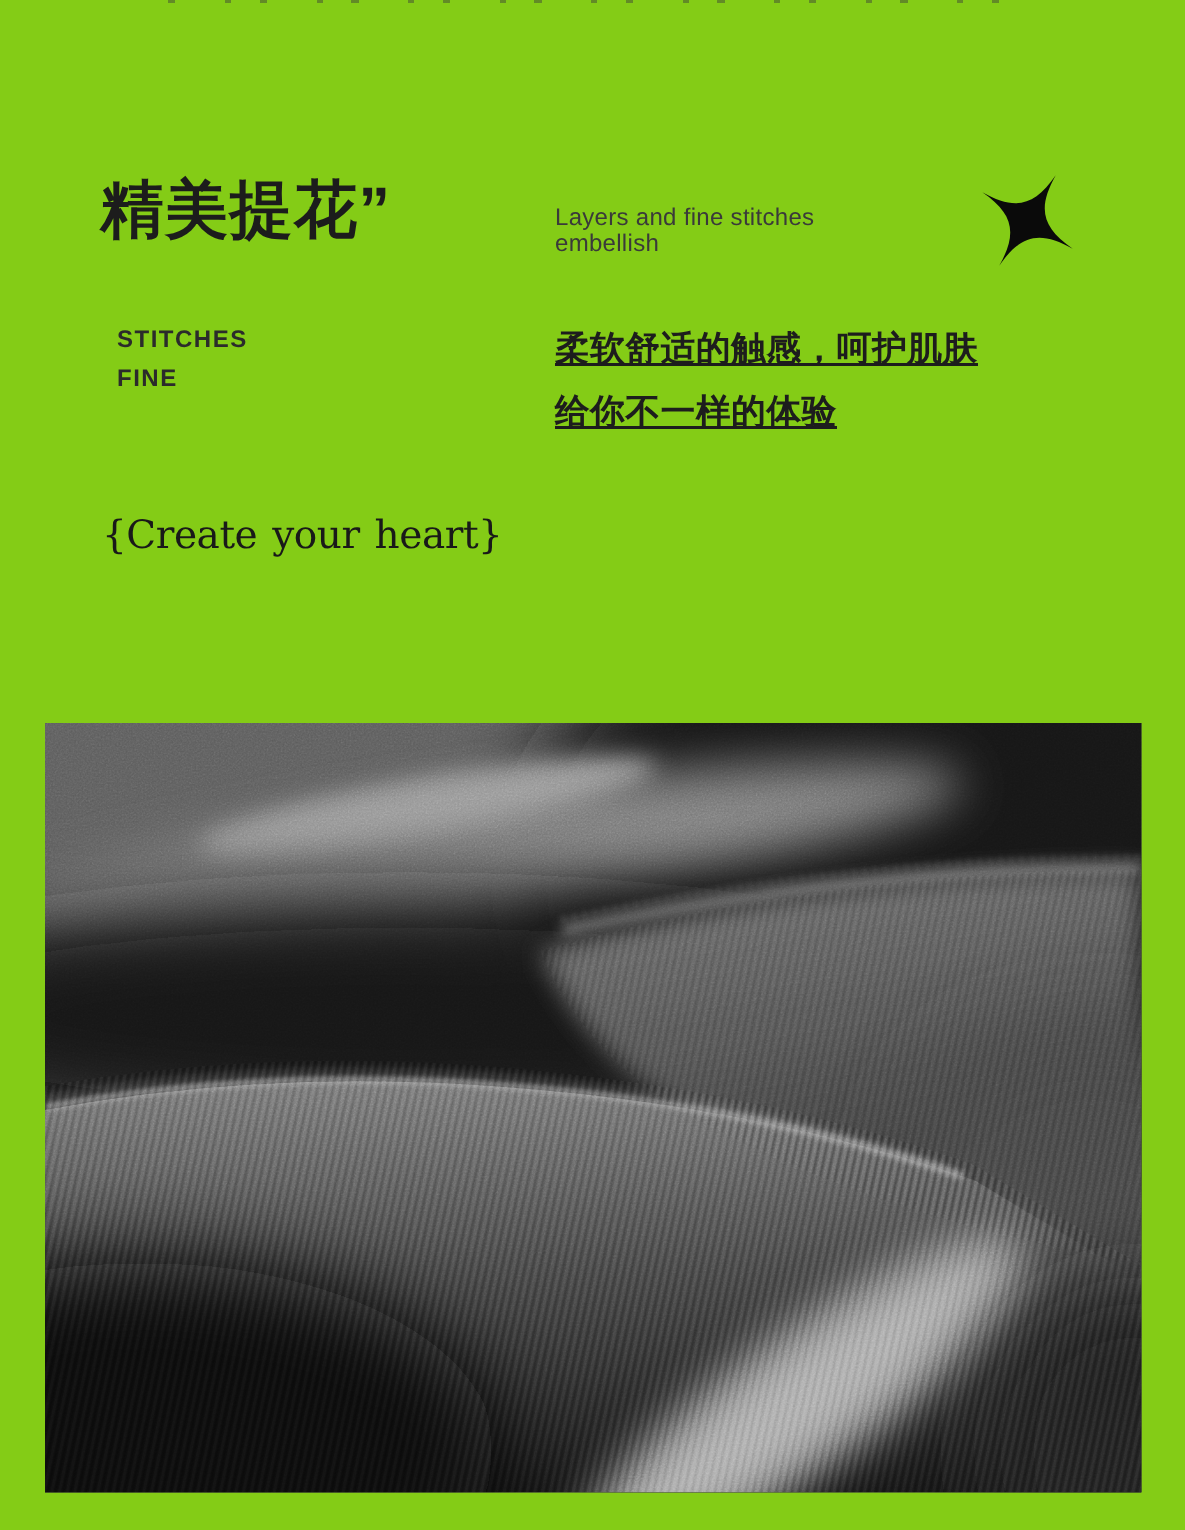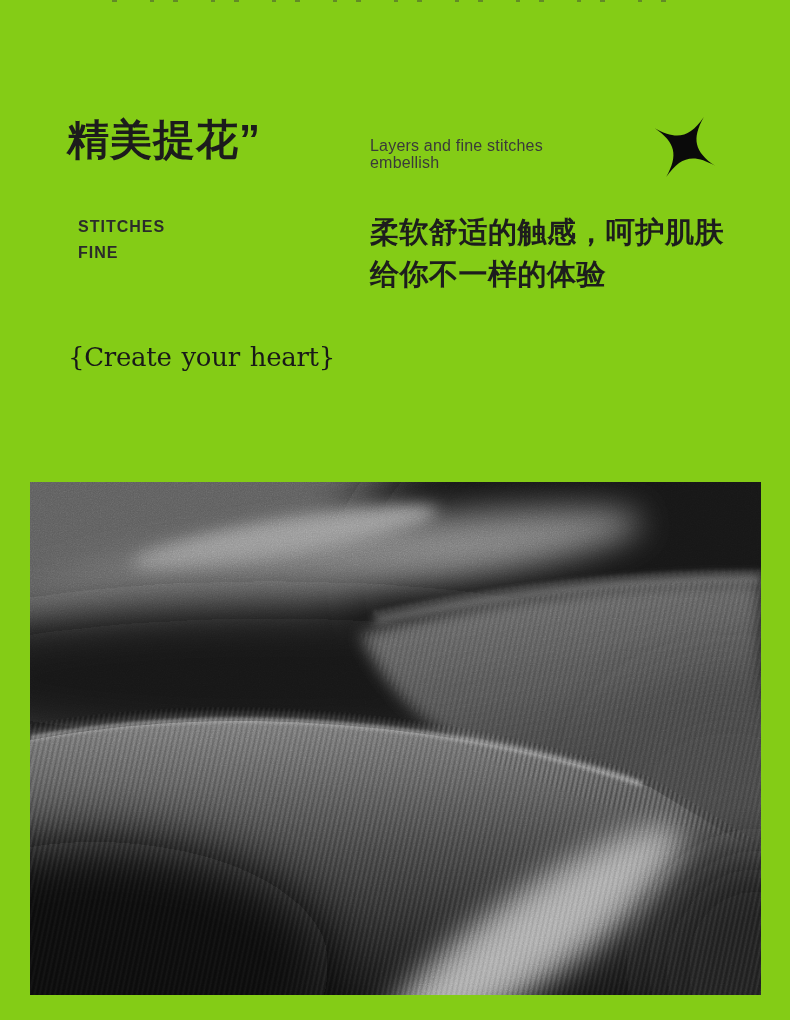--- a/index.html
+++ b/index.html
@@ -27,22 +27,22 @@
     font-size:16px;line-height:26px;font-weight:700;letter-spacing:1px;
     color:#2b2b2b;
   }
   .hero-caption{
     left:370px;top:137px;
     font-size:16px;line-height:17px;font-weight:400;letter-spacing:.2px;
     color:#3a3a3a;
   }
   .hero-body{
     left:370px;top:211px;
-    font-size:29px;line-height:42px;font-weight:600;letter-spacing:.5px;
-    color:#1d1d1d;white-space:nowrap;
+    font-size:23px;line-height:42px;font-weight:600;letter-spacing:.5px;
+    color:#1d1d1d;white-space:nowrap;text-decoration:underline;
   }
   .tagline{
     left:68px;top:339px;
     font-family:"DejaVu Serif","Liberation Serif",serif;
     font-size:26px;line-height:36px;font-weight:400;
     letter-spacing:-.3px;word-spacing:2px;color:#191919;white-space:nowrap;
   }
   .sparkle{left:648px;top:110px;width:74px;height:74px;}
 
   .fabric{

